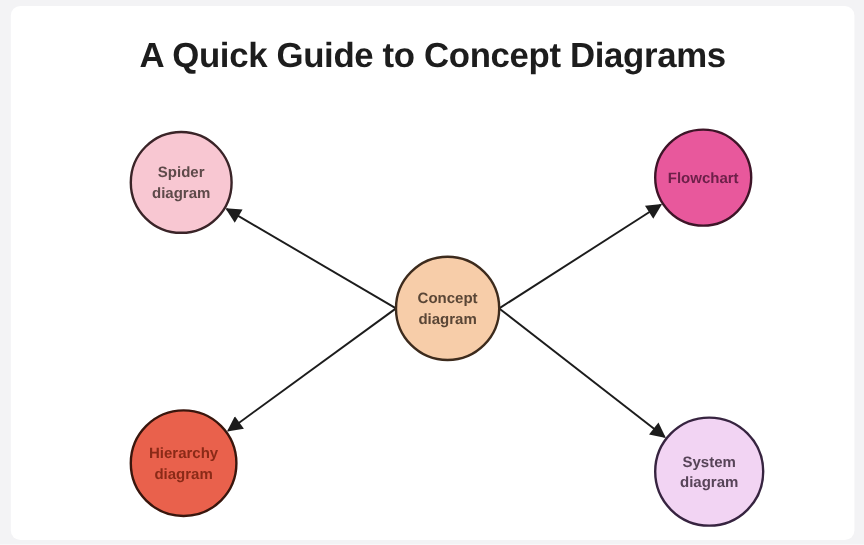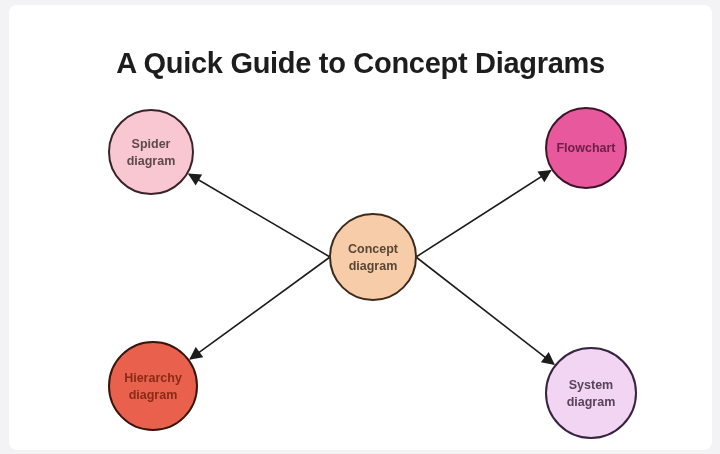--- a/index.html
+++ b/index.html
@@ -23,21 +23,21 @@
     right: 8px;
     bottom: 4px;
     background: #ffffff;
     border-radius: 8px;
   }
   .title {
     position: absolute;
     top: 26px;
     left: 0;
     right: 0;
-    margin: 16px;
+    margin: 0;
     text-align: center;
     font-size: 29px;
     font-weight: 700;
     letter-spacing: -0.3px;
     color: #1d1d1d;
     font-family: "Liberation Sans", sans-serif;
   }
   svg.diagram {
     position: absolute;
     top: 0;

